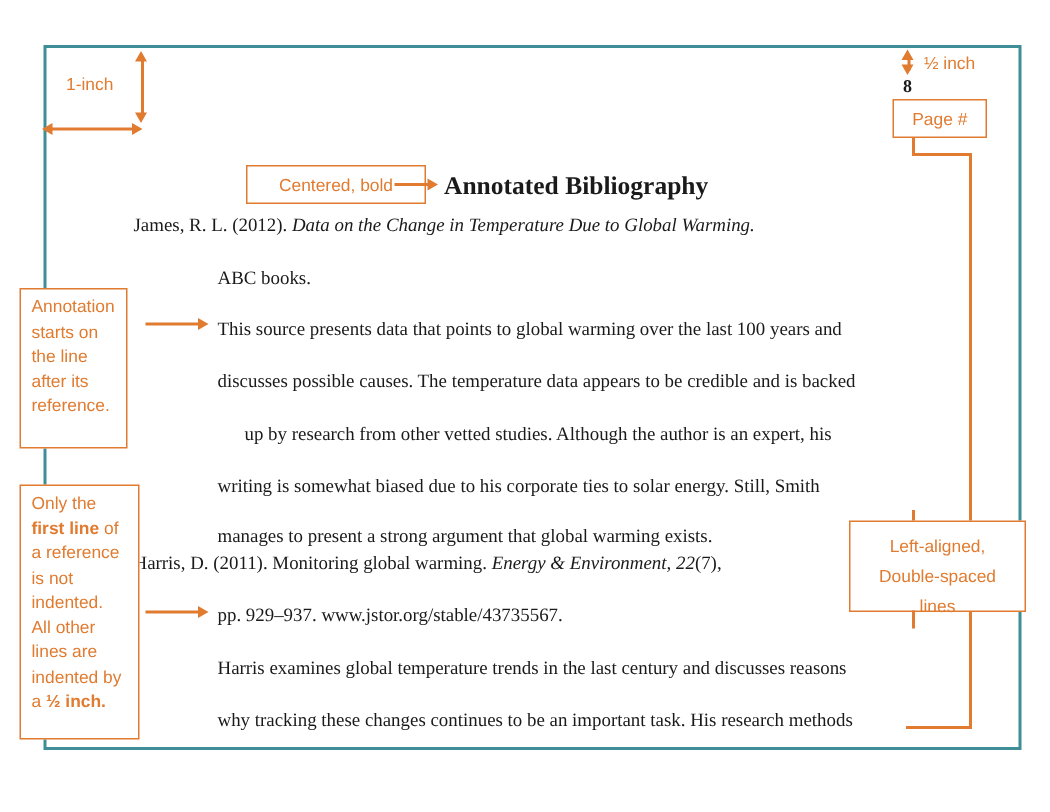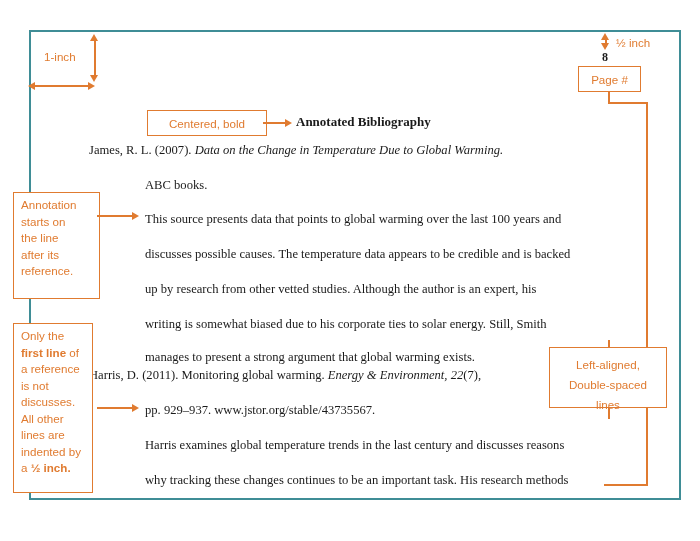--- a/index.html
+++ b/index.html
@@ -36,37 +36,37 @@
     font-family: "Liberation Serif", "DejaVu Serif", serif;
     color: #1a1a1a;
     font-size: 12.6px;
     white-space: nowrap;
     letter-spacing: 0px;
   }
   .doc-text i { font-style: italic; }
 
   #doc-title {
     font-weight: bold;
-    font-size: 13px;
+    font-size: 17px;
   }
 
   
   .callout {
     position: absolute;
     border: 1.6px solid #e07b30;
     background: #ffffff;
     color: #e07b30;
     font-family: "Liberation Sans", sans-serif;
     font-size: 11.6px;
     line-height: 16.5px;
     box-sizing: border-box;
     padding: 4px 7px;
   }
   .callout b { font-weight: bold; }
-  .callout.center { text-align: center; }
+  .callout.center { text-align: center; margin-left: 17px; }
 
   
   .oline {
     position: absolute;
     background: #e07b30;
   }
   .oline.h { height: 2px; }
   .oline.v { width: 2px; }
 
   
@@ -147,54 +147,54 @@
   <div class="oline v" style="left:646px; top:102px; height:382px;"></div>
   <div class="oline h" style="left:604px; top:484px; width:44px;"></div>
 
   <div class="callout center" style="left:147px; top:110px; width:120px; height:26px; line-height:18px;">Centered, bold</div>
   <div class="oline h" style="left:263px; top:122px; width:24px;"></div>
   <div class="arrow-right" style="left:285px; top:118.5px;"></div>
 
   <div class="doc-text" id="doc-title" style="left:296px; top:114px;">Annotated Bibliography</div>
 
   <div class="doc-text" style="left:89px; top:143px;">
-    <span>James, R. L. (2007). </span><i>Data on the Change in Temperature Due to Global Warming.</i>
+    <span>James, R. L. (2012). </span><i>Data on the Change in Temperature Due to Global Warming.</i>
   </div>
   <div class="doc-text" style="left:145px; top:178px;">ABC books.</div>
 
   <div class="doc-text" style="left:145px; top:212px;">This source presents data that points to global warming over the last 100 years and</div>
   <div class="doc-text" style="left:145px; top:247px;">discusses possible causes. The temperature data appears to be credible and is backed</div>
-  <div class="doc-text" style="left:145px; top:282px;">up by research from other vetted studies. Although the author is an expert, his</div>
+  <div class="doc-text" style="left:163px; top:282px;">up by research from other vetted studies. Although the author is an expert, his</div>
   <div class="doc-text" style="left:145px; top:350px;">manages to present a strong argument that global warming exists.</div>
   <div class="doc-text" style="left:145px; top:317px;">writing is somewhat biased due to his corporate ties to solar energy. Still, Smith</div>
 
   <div class="doc-text" style="left:89px; top:368px;">
     <span>Harris, D. (2011). Monitoring global warming. </span><i>Energy &amp; Environment, 22</i><span>(7),</span>
   </div>
   <div class="doc-text" style="left:145px; top:403px;">pp. 929–937. www.jstor.org/stable/43735567.</div>
 
   <div class="doc-text" style="left:145px; top:473px;">why tracking these changes continues to be an important task. His research methods</div>
   <div class="doc-text" style="left:145px; top:438px;">Harris examines global temperature trends in the last century and discusses reasons</div>
 
-  <div class="callout" style="left:13px; top:192px; width:87px; height:107px;">
+  <div class="callout" style="left:13px; top:192px; width:72px; height:107px;">
     <div>Annotation</div>
     <div>starts on</div>
     <div>the line</div>
     <div>after its</div>
     <div>reference.</div>
   </div>
   <div class="oline h" style="left:97px; top:215px; width:37px;"></div>
   <div class="arrow-right" style="left:132px; top:211.5px;"></div>
 
   <div class="callout" style="left:13px; top:323px; width:80px; height:170px;">
     <div>Only the</div>
     <div><b>first line</b><span> of</span></div>
     <div>a reference</div>
     <div>is not</div>
-    <div>discusses.</div>
+    <div>indented.</div>
     <div>All other</div>
     <div>lines are</div>
     <div>indented by</div>
     <div><span>a </span><b>½ inch.</b></div>
   </div>
   <div class="oline h" style="left:97px; top:407px; width:37px;"></div>
   <div class="arrow-right" style="left:132px; top:403.5px;"></div>
 
   <div class="oline v" style="left:608px; top:340px; height:10px;"></div>
   <div class="callout center" style="left:549px; top:347px; width:118px; height:61px; line-height:20px; padding-top:7px;">

